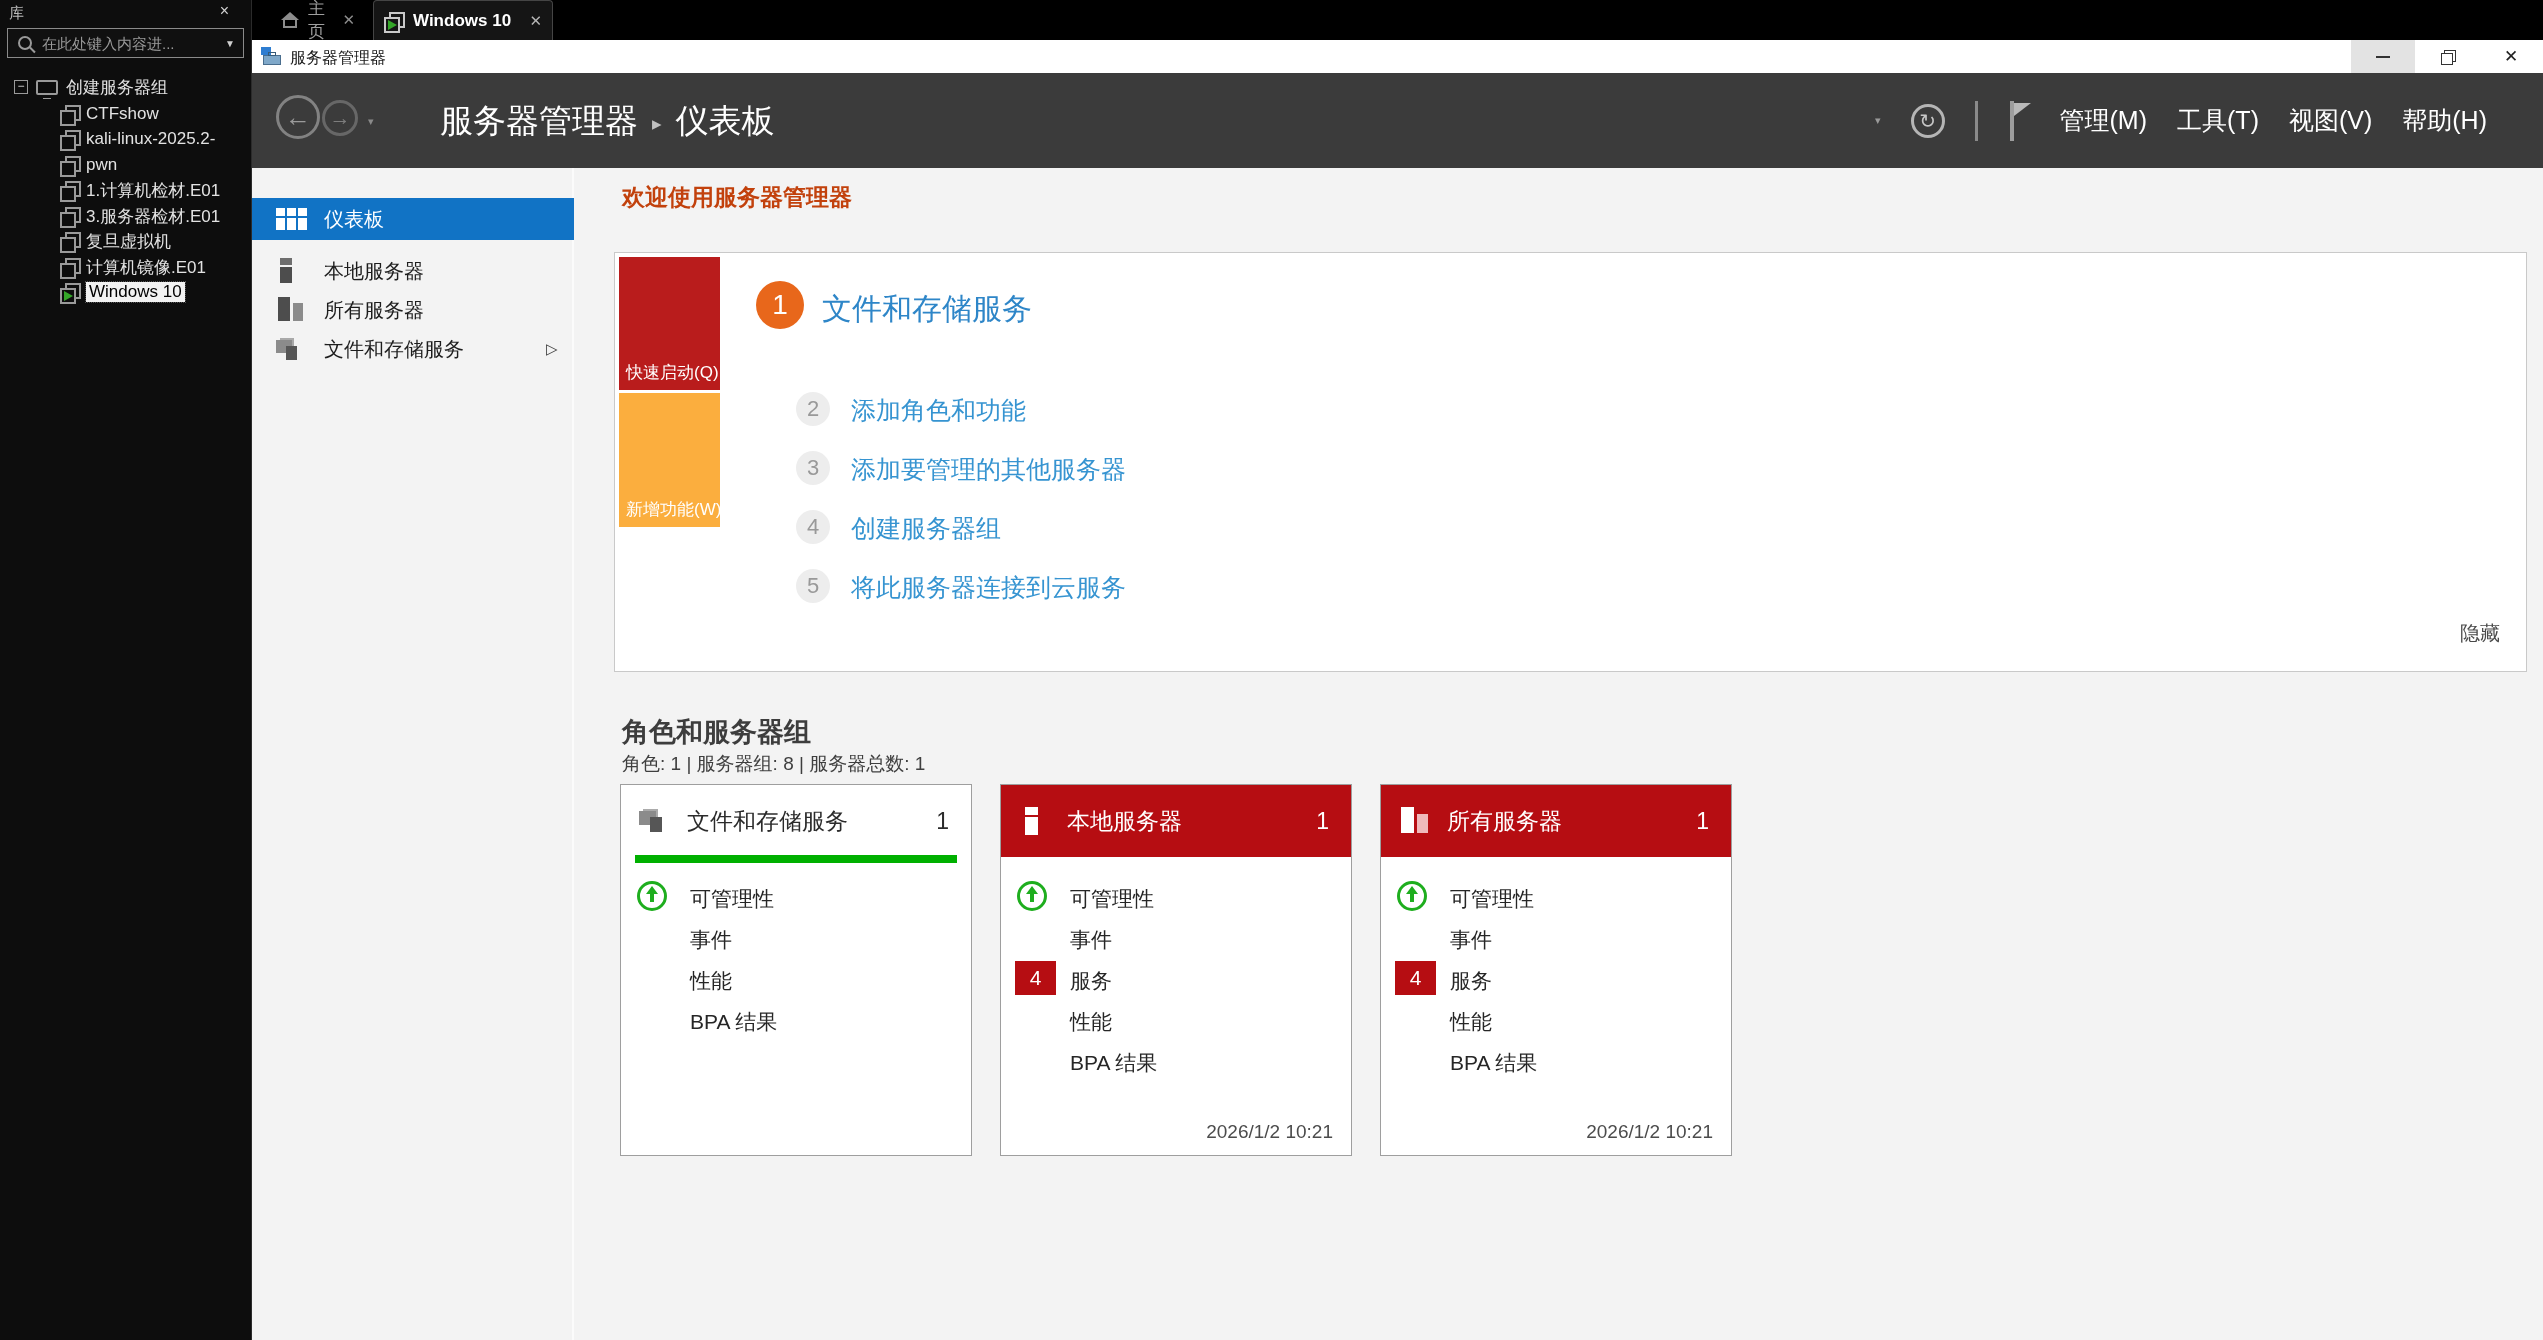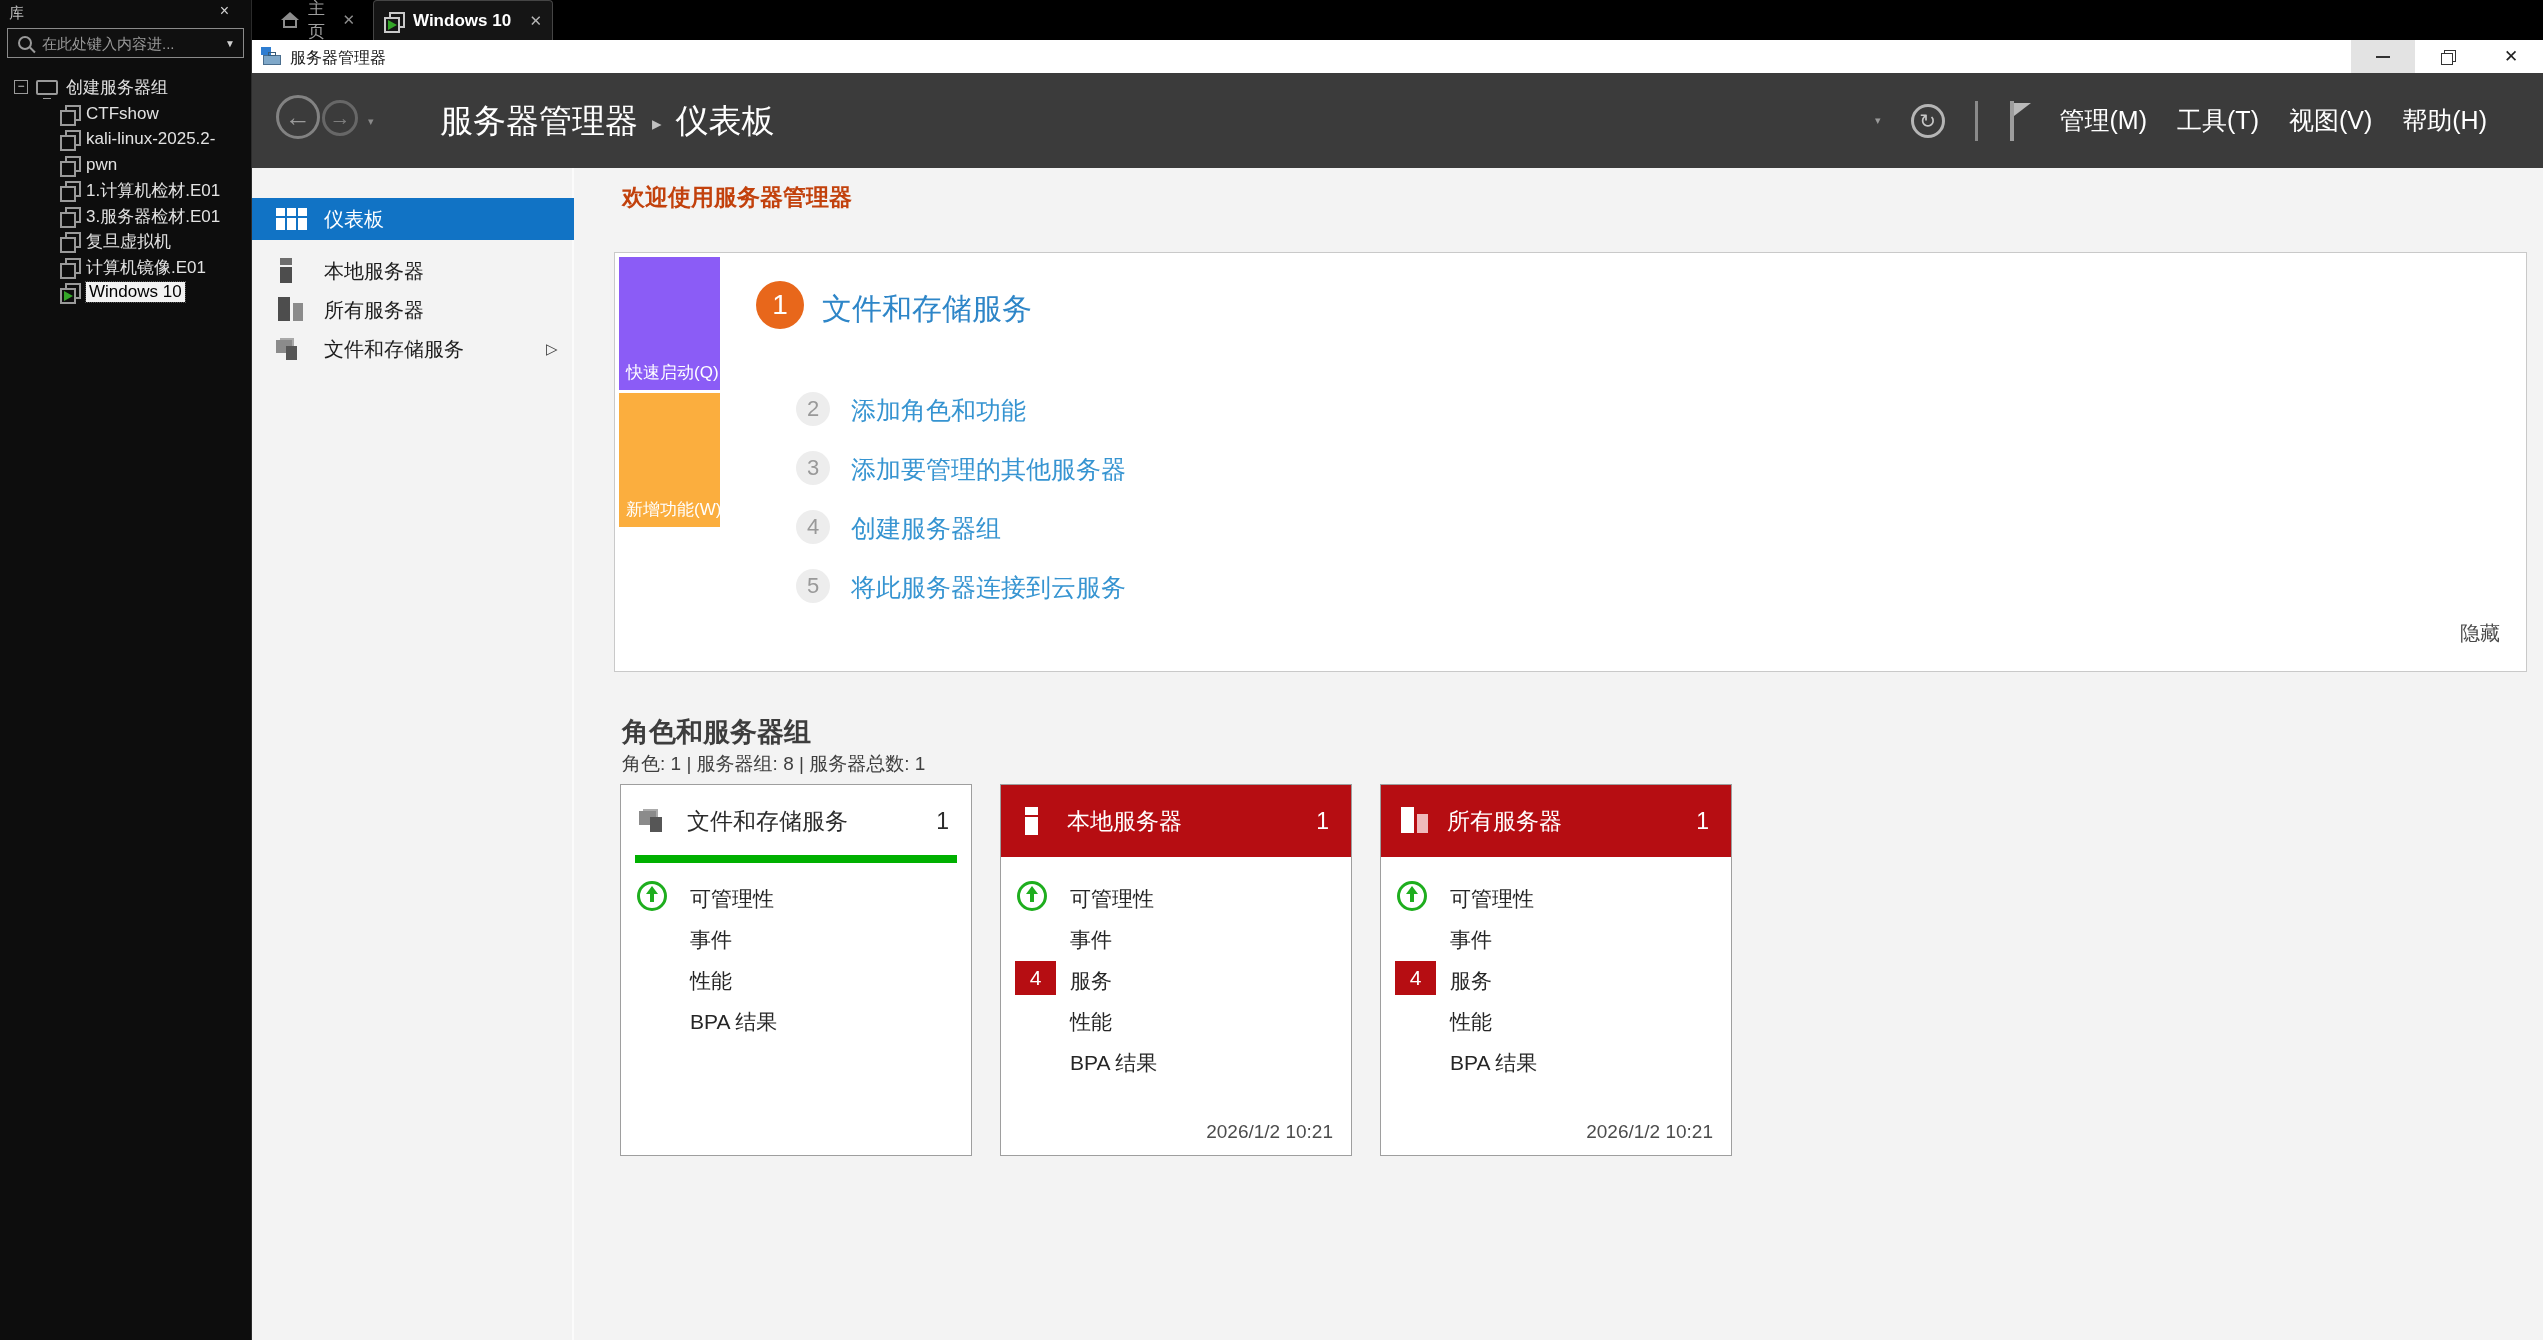--- a/index.html
+++ b/index.html
@@ -125,21 +125,21 @@
   .folders::after { content:""; position:absolute; left:10px; top:10px; width:11px; height:14px; background:#565656; }
   .nav-expand { position:absolute; left:294px; font-size:15px; color:#3c3c3c; }
 
   
   .smmain { position:absolute; left:324px; top:0; right:0; height:100%; }
   .welcome-title { position:absolute; left:46px; top:14px; font-size:23px; font-weight:bold; color:#c2410c; }
 
   .tile { position:absolute; left:38px; top:84px; width:1913px; height:420px; background:#fff; border:1px solid #c9c9c9; }
   .sideblock { position:absolute; left:4px; width:101px; color:#fff; font-size:17px; }
   .sideblock .lbl { position:absolute; left:7px; bottom:6px; white-space:nowrap; }
-  .blk1 { top:4px; height:133px; background:#8b5cf6; }
+  .blk1 { top:4px; height:133px; background:#b91c1c; }
   .blk2 { top:140px; height:134px; background:#fbae3e; }
   .blk3 { top:277px; height:137px; background:#fbae3e; }
 
   .step-circle { position:absolute; border-radius:50%; display:flex; align-items:center; justify-content:center; }
   .step1-circle { left:141px; top:28px; width:48px; height:48px; background:#e8671b; color:#fff; font-size:28px; }
   .step-sm { width:34px; height:34px; background:#ededed; color:#999; font-size:22px; left:181px; }
   .step-label { position:absolute; white-space:nowrap; }
   .step1-label { left:207px; top:36px; font-size:30px; color:#2e86c8; }
   .stepN-label { left:236px; font-size:25px; color:#3694d1; }
   .hide-link { position:absolute; right:26px; bottom:24px; font-size:20px; color:#4a4a4a; }

